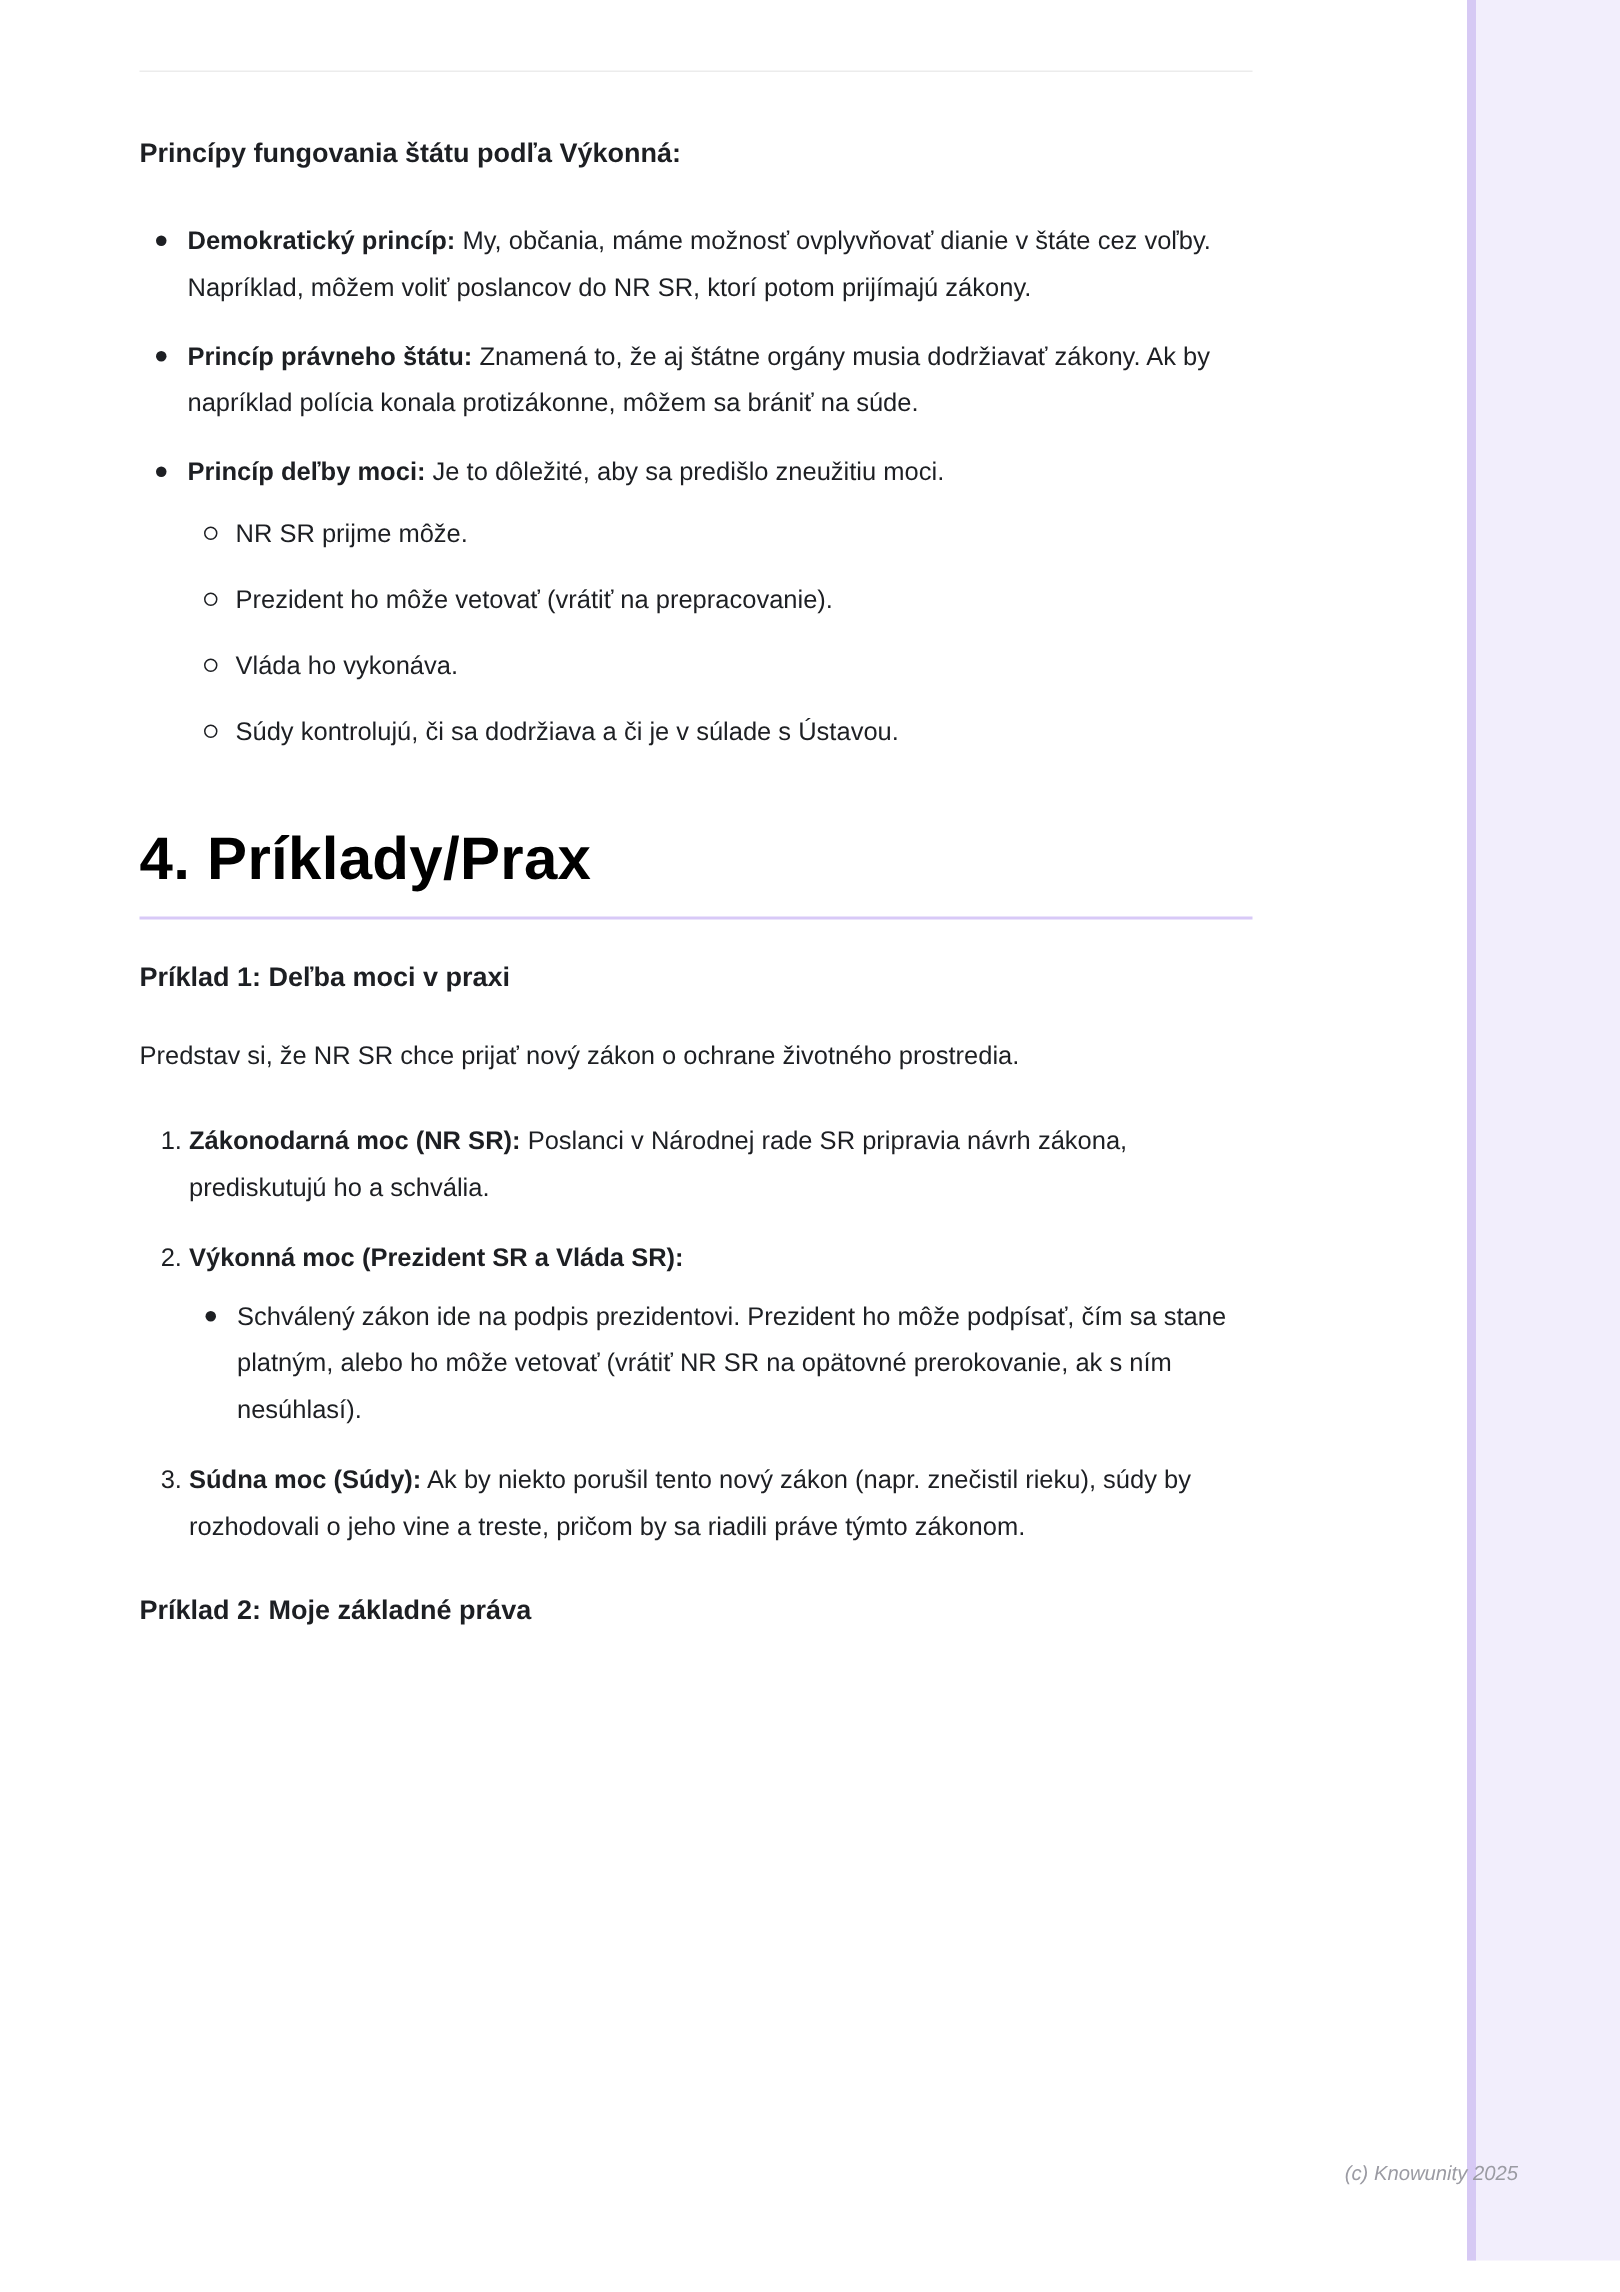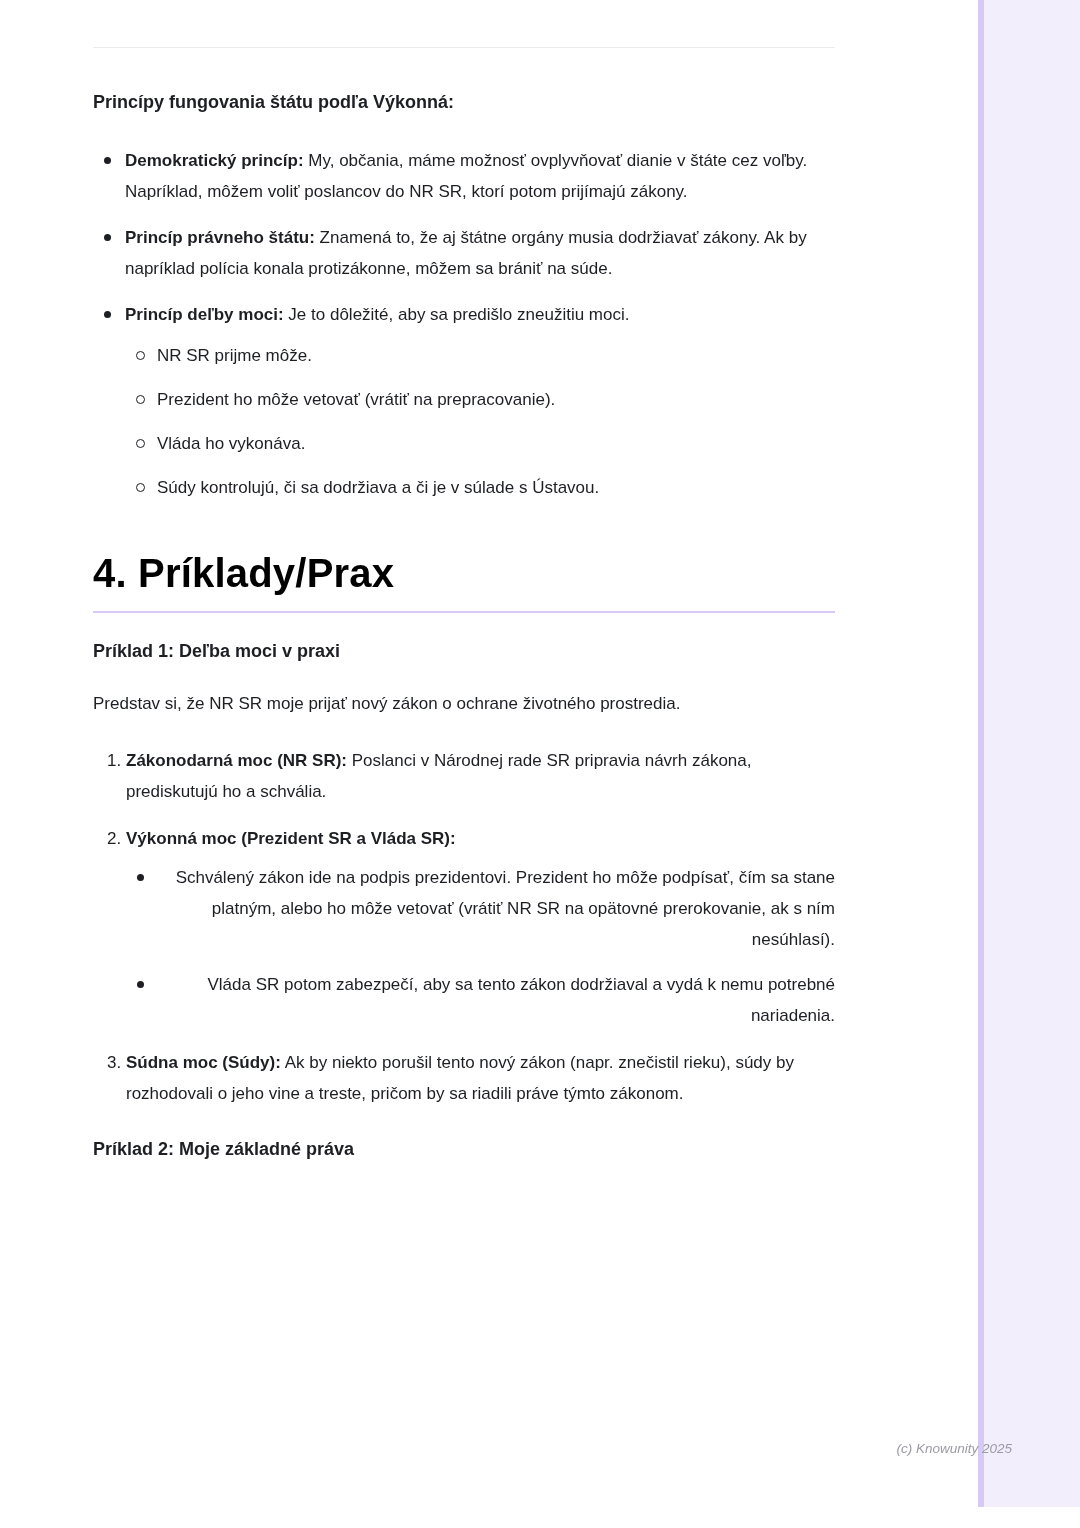--- a/index.html
+++ b/index.html
@@ -41,21 +41,21 @@
     font-weight:800; color:#000000; letter-spacing:.2px;
   }
   .heading-divider { margin-top:16px; height:2px; background:#d8c9f7; }
 
   .example-title { font-size:18px; font-weight:700; margin-top:28px; }
   .para { margin-top:26px; }
 
   ol.steps { padding-left:33px; margin-top:26px; }
   ol.steps > li { margin-bottom:16px; font-size:17px; line-height:31px; }
   ul.l1.inner { margin-top:8px; margin-bottom:0; }
-  ul.l1.inner > li { margin-bottom:14px;text-align:right; }
+  ul.l1.inner > li { margin-bottom:14px; }
 
   .outro { margin-top:28px; }
   .example2 { margin-top:30px; }
 
   .footer {
     position:absolute; top:1441px; right:68px; z-index:3;
     font-size:13.5px; color:#9b9ba3;font-style:italic;
   }
 </style>
 </head>
@@ -85,31 +85,30 @@
         <li>Súdy kontrolujú, či sa dodržiava a či je v súlade s Ústavou.</li>
       </ul>
     </li>
   </ul>
 
   <h1 class="big-heading">4. Príklady/Prax</h1>
   <div class="heading-divider"></div>
 
   <h3 class="example-title">Príklad 1: Deľba moci v praxi</h3>
 
-  <p class="body-text para">Predstav si, že NR SR moje prijať nový zákon o ochrane životného prostredia.</p>
+  <p class="body-text para">Predstav si, že NR SR chce prijať nový zákon o ochrane životného prostredia.</p>
 
   <ol class="steps">
     <li>
       <span class="b">Zákonodarná moc (NR SR):</span><span> Poslanci v Národnej rade SR pripravia návrh zákona, prediskutujú ho a schvália.</span>
     </li>
     <li>
       <span class="b">Výkonná moc (Prezident SR a Vláda SR):</span><span></span>
       <ul class="l1 inner">
         <li>Schválený zákon ide na podpis prezidentovi. Prezident ho môže podpísať, čím sa stane platným, alebo ho môže vetovať (vrátiť NR SR na opätovné prerokovanie, ak s ním nesúhlasí).</li>
-        <li>Vláda SR potom zabezpečí, aby sa tento zákon dodržiaval a vydá k nemu potrebné nariadenia.</li>
       </ul>
     </li>
     <li>
       <span class="b">Súdna moc (Súdy):</span><span> Ak by niekto porušil tento nový zákon (napr. znečistil rieku), súdy by rozhodovali o jeho vine a treste, pričom by sa riadili práve týmto zákonom.</span>
     </li>
   </ol>
 
 
   <h3 class="example-title example2">Príklad 2: Moje základné práva</h3>
 

